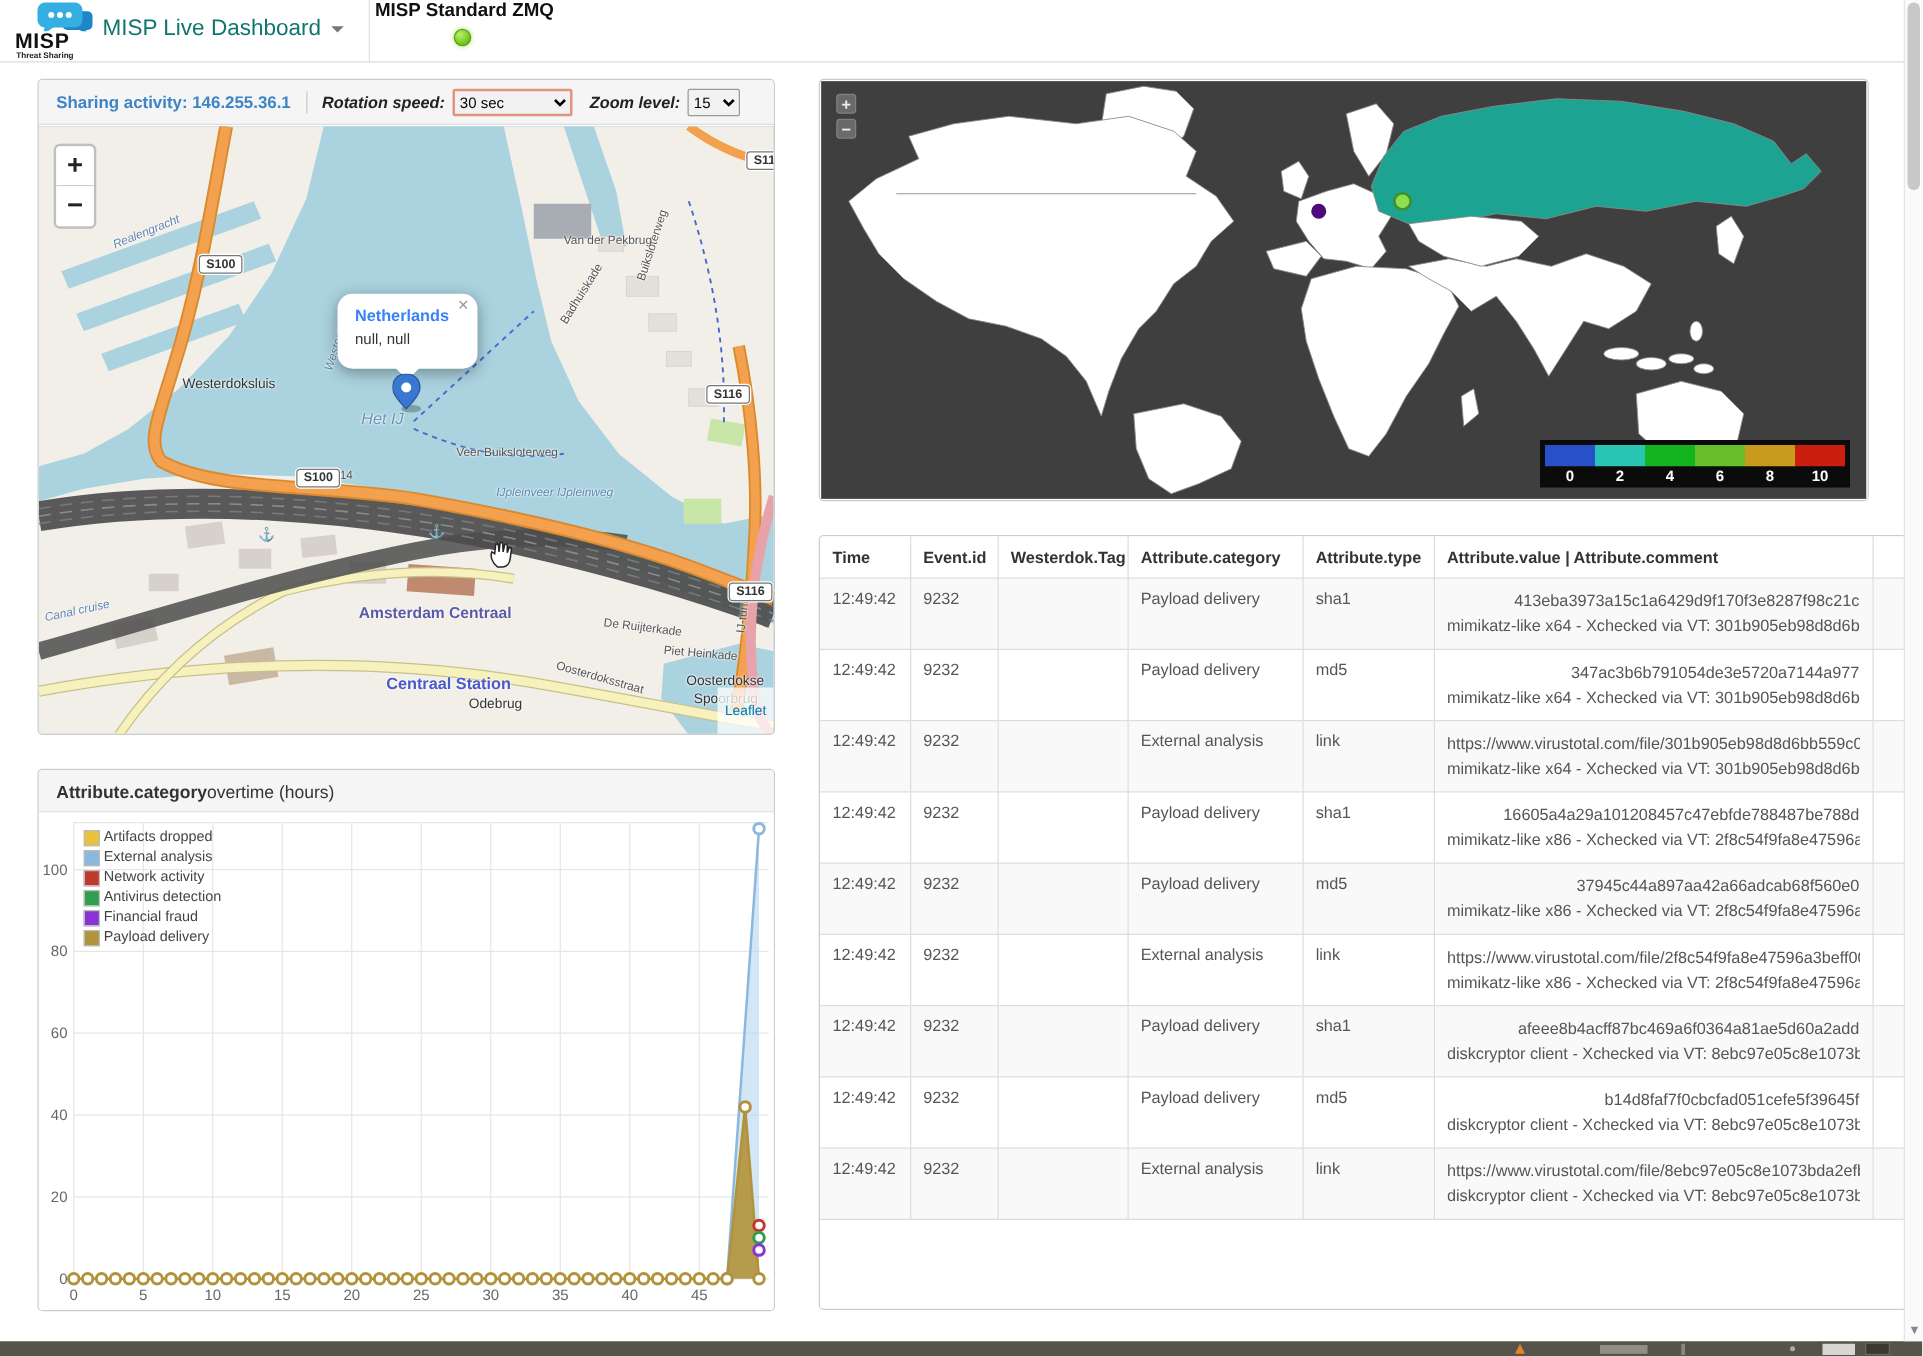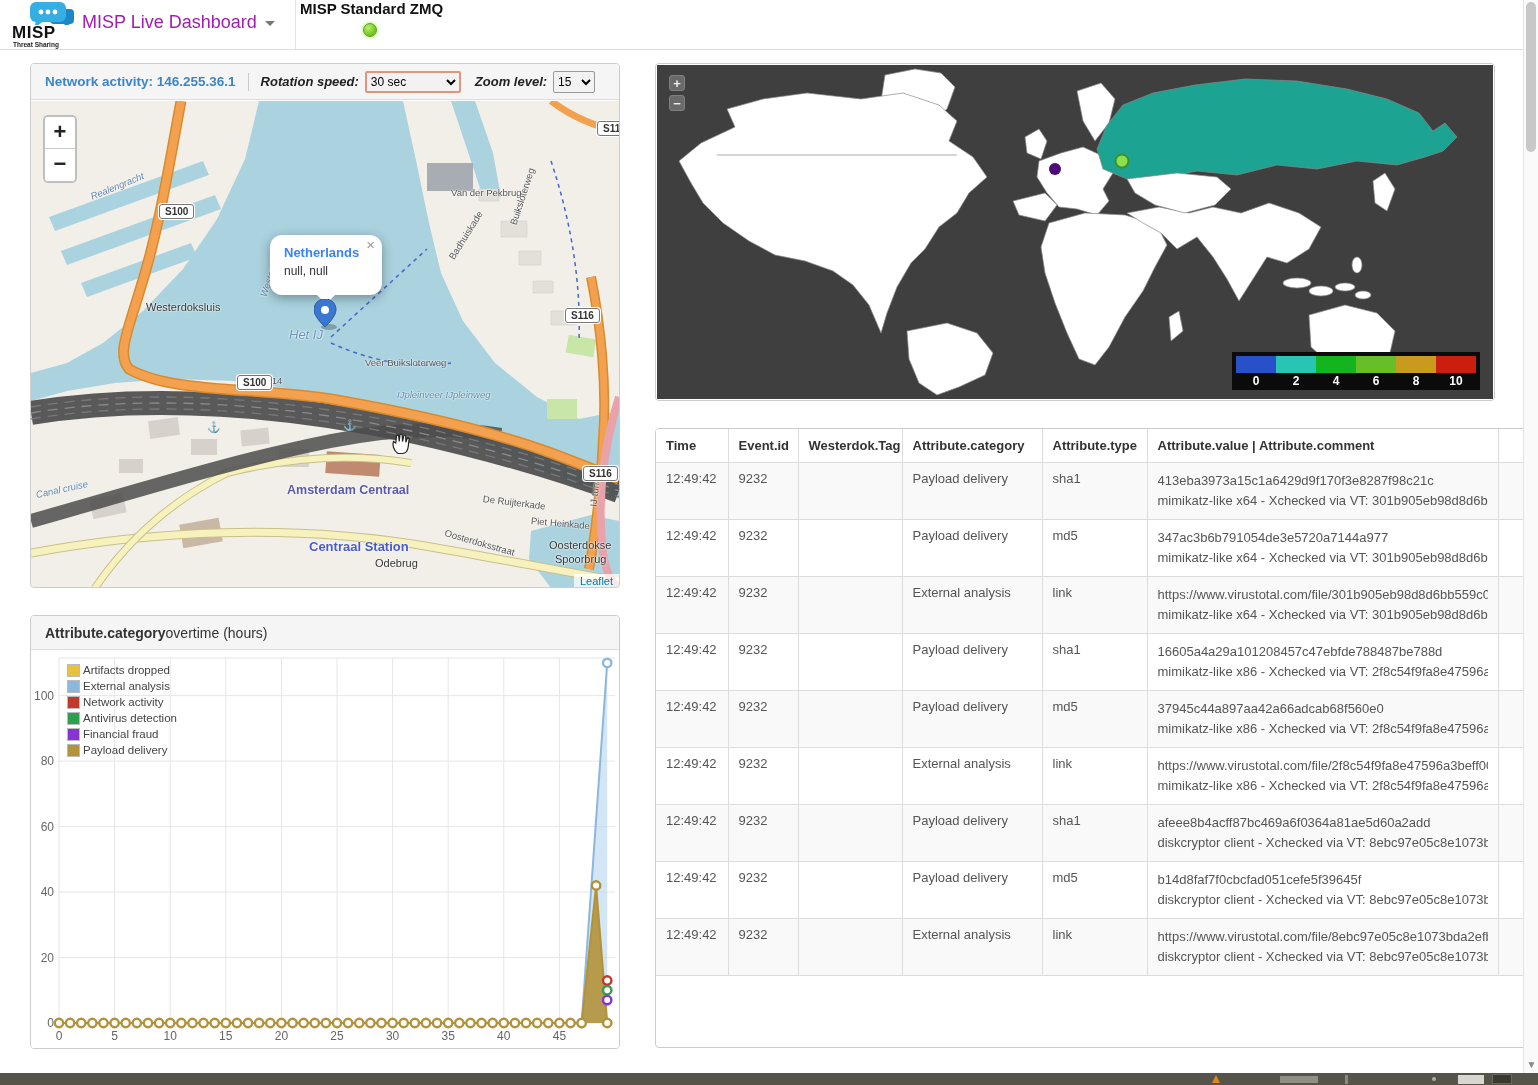--- a/index.html
+++ b/index.html
@@ -5,21 +5,21 @@
   html,body{margin:0;padding:0;background:#fff;}
   *{box-sizing:border-box;}
   body{font-family:"Liberation Sans",sans-serif;}
   .viewport{position:relative;width:1538px;height:1085px;overflow:hidden;background:#fff;}
 
   
   .navbar{position:absolute;left:0;top:0;width:1538px;height:50px;background:#fff;border-bottom:1px solid #ddd;}
   .logo{position:absolute;left:10px;top:1px;width:64px;height:48px;cursor:pointer;}
   .logo-text{position:absolute;left:2px;top:22px;font-weight:bold;font-size:17px;color:#111;letter-spacing:.5px;}
   .logo-sub{position:absolute;left:3px;top:40px;font-size:6.5px;color:#222;font-weight:bold;white-space:nowrap;}
-  .nav-title{position:absolute;left:82px;top:12px;font-size:18px;color:#a21caf;cursor:pointer;}
+  .nav-title{position:absolute;left:82px;top:12px;font-size:18px;color:#0f766e;cursor:pointer;}
   .nav-title .caret{display:inline-block;margin-left:8px;width:0;height:0;border-left:5px solid transparent;border-right:5px solid transparent;border-top:5px solid #777;vertical-align:middle;}
   .nav-divider{position:absolute;left:295px;top:0;width:1px;height:49px;background:#e2e2e2;}
   .zmq-label{position:absolute;left:300px;top:0;font-size:15px;font-weight:bold;color:#111;}
   .zmq-dot{position:absolute;left:363px;top:23px;width:14px;height:14px;border-radius:50%;background:radial-gradient(circle at 35% 30%,#b8f06a,#6fc31b 70%);border:1px solid #58a012;box-shadow:0 0 4px rgba(126,211,33,.7);}
 
   
   .panel{position:absolute;background:#fff;border:1px solid #ccc;border-radius:4px;overflow:hidden;}
   .panel-header{height:36px;background:#f5f5f5;border-bottom:1px solid #ddd;padding:0 14px;display:flex;align-items:center;font-size:14px;color:#333;}
 
   
@@ -37,21 +37,21 @@
   .lbl{font-size:11px;color:#333;}
   .lbls{font-size:9.5px;color:#555;}
   .wlbl{font-size:13px;font-style:italic;color:#6b93b8;}
   .wlbls{font-size:9.5px;font-style:italic;color:#5f87b0;}
   .city{font-size:12.5px;font-weight:bold;color:#5a5aa8;}
   .city2{font-size:13px;font-weight:bold;color:#4a5ac8;}
   .badge{font-size:10px;font-weight:bold;color:#333;background:#fff;border:1px solid #777;border-radius:3px;padding:1px 5px;box-shadow:0 0 0 1px #fff;}
   .leaflet-zoom{position:absolute;left:12px;top:14px;width:34px;background:#fff;border:2px solid rgba(0,0,0,.25);border-radius:5px;overflow:hidden;}
   .leaflet-zoom div{width:100%;height:32px;line-height:30px;text-align:center;font-size:22px;font-weight:bold;color:#222;cursor:pointer;background:#fff;}
   .leaflet-zoom div:first-child{border-bottom:1px solid #ccc;}
-  .leaflet-attr{position:absolute;right:0;bottom:0;background:rgba(255,255,255,.75);font-size:11px;color:#0078a8;padding:1px 6px;cursor:pointer;}
+  .leaflet-attr{position:absolute;right:0;bottom:0;background:rgba(255,255,255,.75);font-size:11px;color:#0078a8;padding:13px 6px;cursor:pointer;}
   .map-popup{position:absolute;left:239px;top:134px;width:112px;height:60px;background:#fff;border-radius:12px;box-shadow:0 3px 12px rgba(0,0,0,.35);padding:10px 12px 8px 14px;}
   .map-popup:after{content:"";position:absolute;left:46px;bottom:-9px;width:0;height:0;border-left:10px solid transparent;border-right:10px solid transparent;border-top:10px solid #fff;}
   .popup-title{font-size:13px;font-weight:bold;color:#3b82f6;}
   .popup-body{font-size:12px;color:#333;margin-top:4px;}
   .popup-close{position:absolute;right:7px;top:3px;font-size:15px;color:#999;cursor:pointer;line-height:14px;}
   .map-marker{position:absolute;left:283px;top:198px;cursor:pointer;}
 
   
   .chart-panel{left:30px;top:615px;width:590px;height:434px;}
   .chart-panel .panel-header{height:34px;}
@@ -75,21 +75,21 @@
   
   .logs-panel{left:655px;top:428px;width:875px;height:620px;}
   .logs-header{justify-content:space-between;height:34px;}
   .filters{display:flex;align-items:center;}
   .filter-item{display:flex;align-items:center;margin-left:10px;font-size:13px;color:#333;}
   .filter-item input{margin:0 4px 0 0;}
   table.logs{border-collapse:collapse;table-layout:fixed;width:875px;font-size:13px;color:#555;}
   table.logs th{font-weight:bold;color:#333;text-align:left;padding:9px 10px;border-bottom:1px solid #ddd;border-right:1px solid #ddd;background:#fff;overflow:hidden;white-space:nowrap;}
   table.logs td{padding:8px 10px;vertical-align:top;border-bottom:1px solid #ddd;border-right:1px solid #ddd;overflow:hidden;white-space:nowrap;}
   table.logs tr.odd{background:#f9f9f9;}
-  .val-line{line-height:20px;height:20px;overflow:hidden;}
+  .val-line{line-height:20px;height:20px;overflow:hidden;text-align:right;}
 
   
   .taskbar{position:absolute;left:0;top:1073px;width:1538px;height:12px;background:#56534a;}
   .tb-item{position:absolute;}
   .scrollbar{position:absolute;right:0;top:0;width:15px;height:1073px;background:#fafafa;border-left:1px solid #e4e4e4;}
   .sb-thumb{position:absolute;left:2px;top:2px;width:10px;height:150px;background:#c8c8c8;border-radius:5px;}
   .sb-btn{position:absolute;left:0;bottom:0;width:15px;height:15px;color:#888;font-size:10px;text-align:center;line-height:14px;cursor:pointer;}
 </style>
 </head>
 <body>
@@ -113,21 +113,21 @@
     <div class="nav-title">
       <span>MISP Live Dashboard</span><span class="caret"></span>
     </div>
     <div class="nav-divider"></div>
     <div class="zmq-label">MISP Standard ZMQ</div>
     <div class="zmq-dot"></div>
   </header>
 
   <section class="panel network-panel">
     <div class="panel-header">
-      <span class="net-title">Network activity: 146.255.36.1</span>
+      <span class="net-title">Sharing activity: 146.255.36.1</span>
       <span class="vsep"></span>
       <span class="hdr-label">Rotation speed:</span>
       <select class="rot-select">
         <option>30 sec</option>
       </select>
       <span class="hdr-label">Zoom level:</span>
       <select class="zoom-select">
         <option>15</option>
       </select>
     </div>

